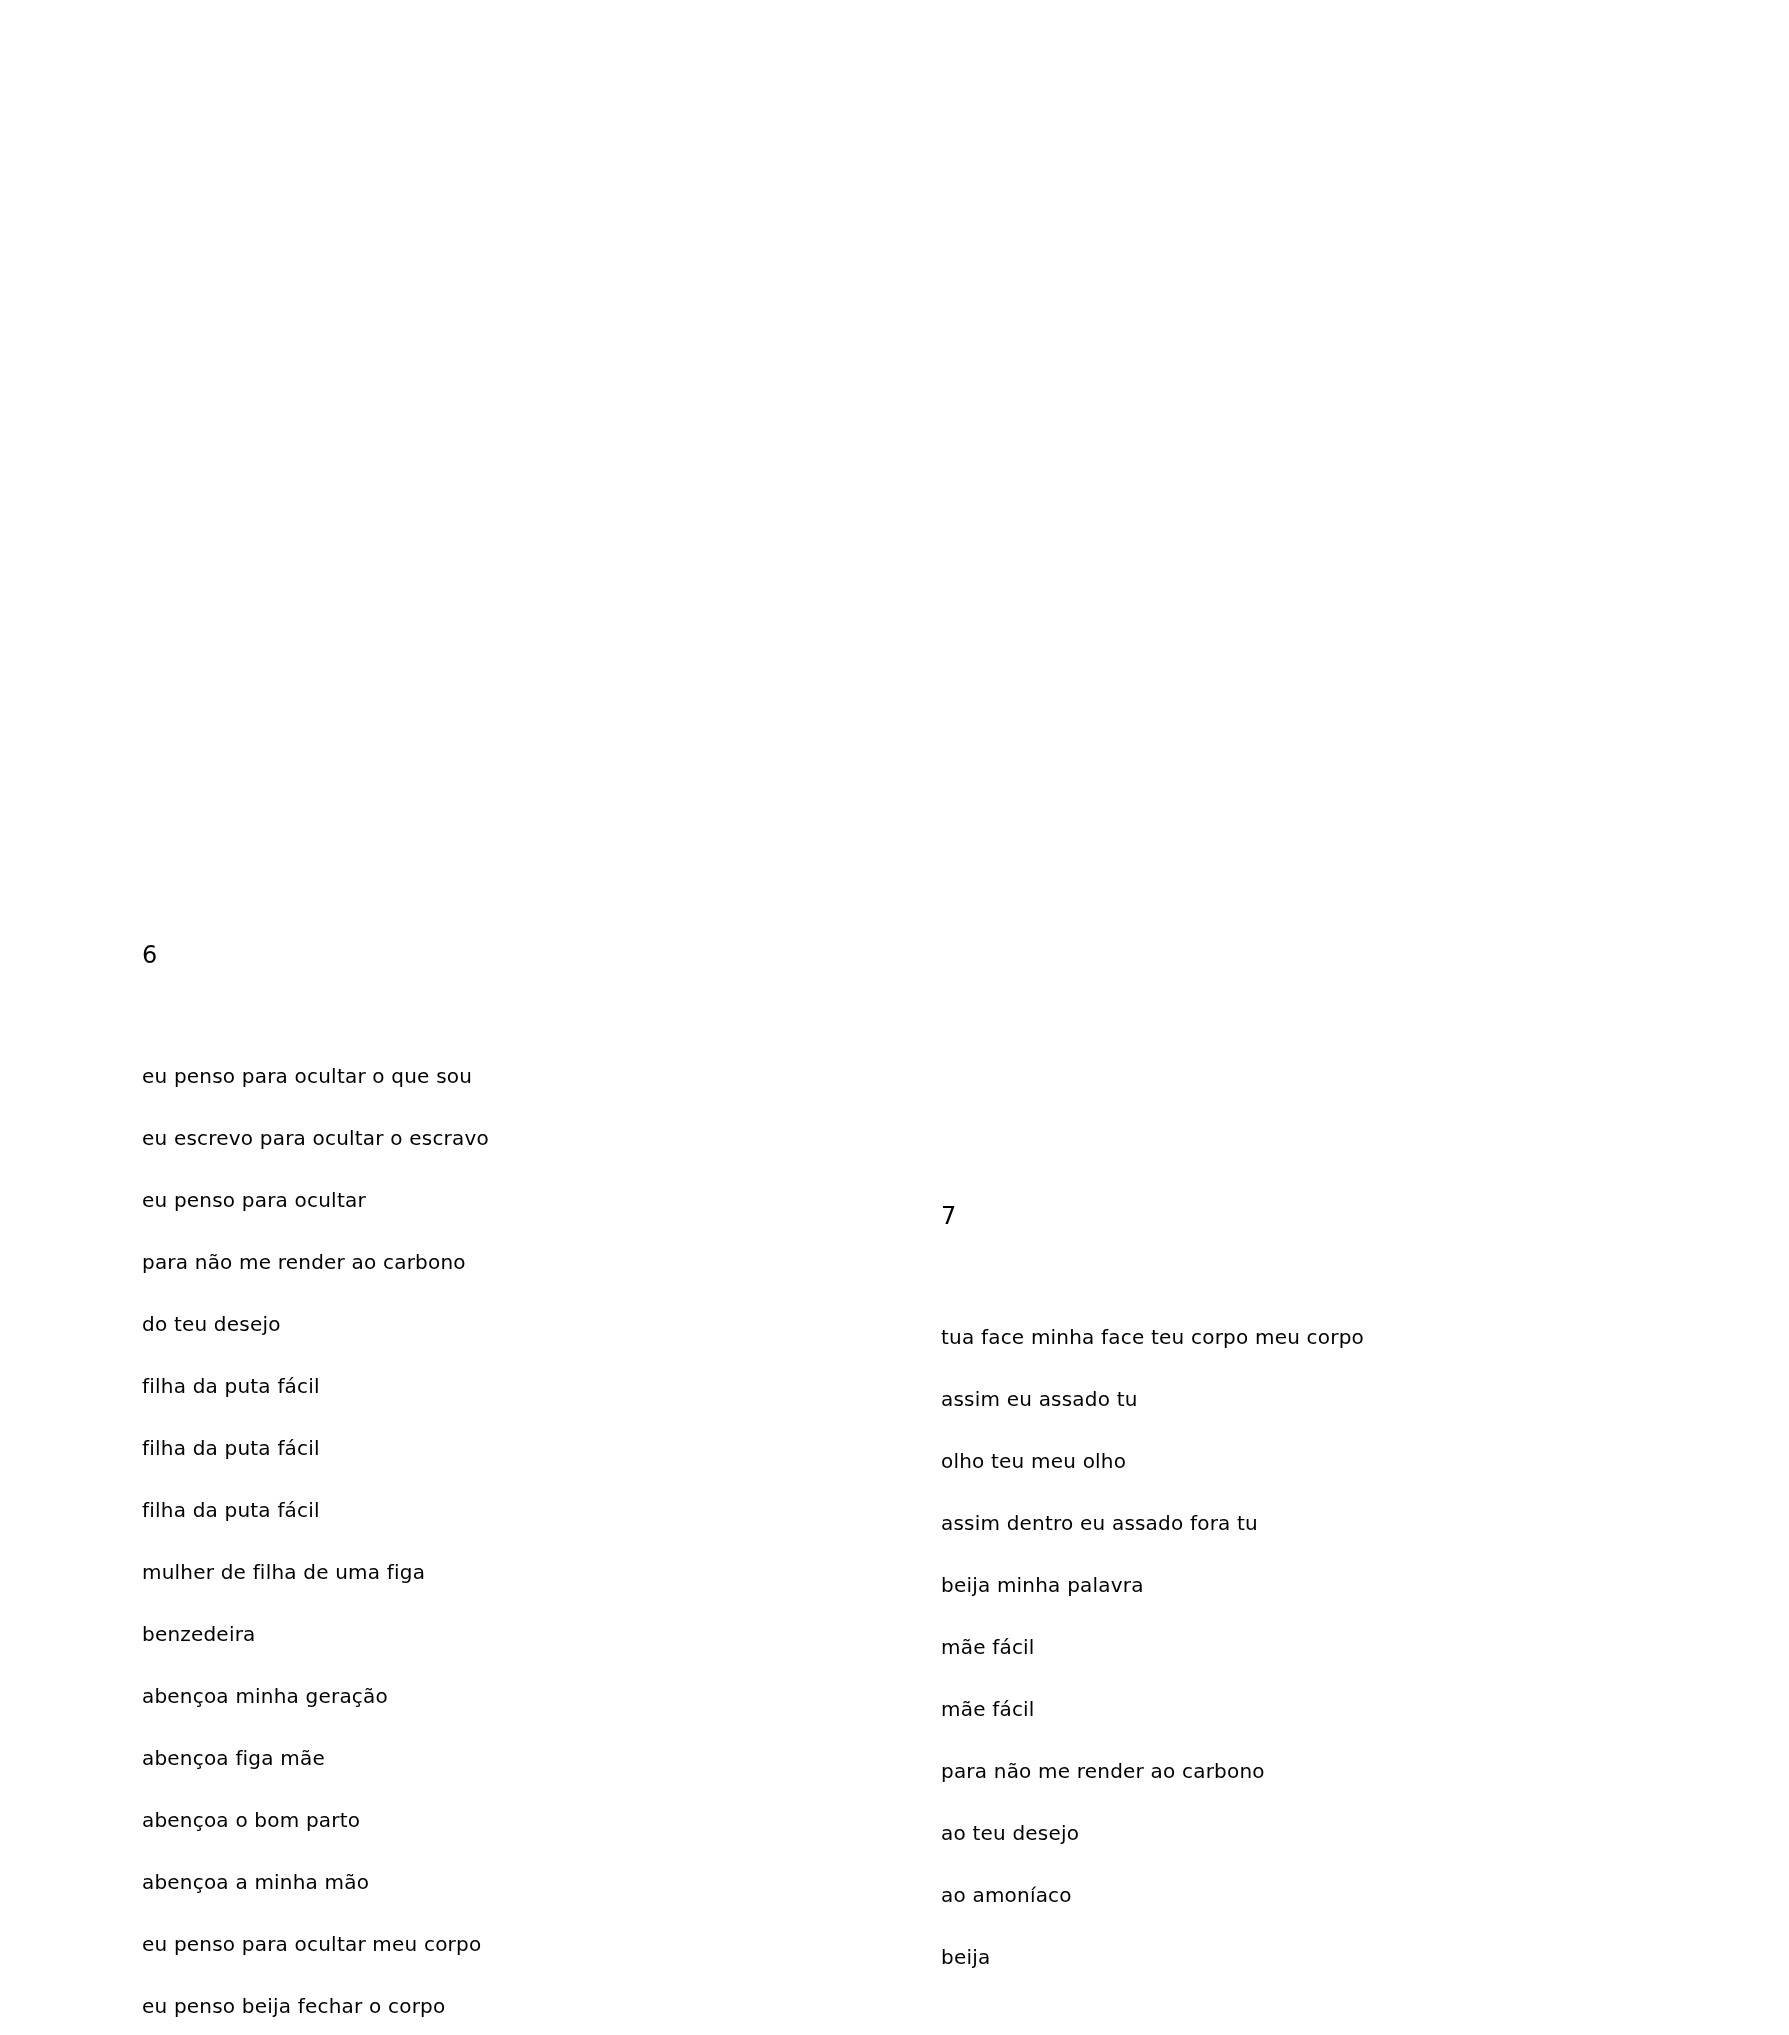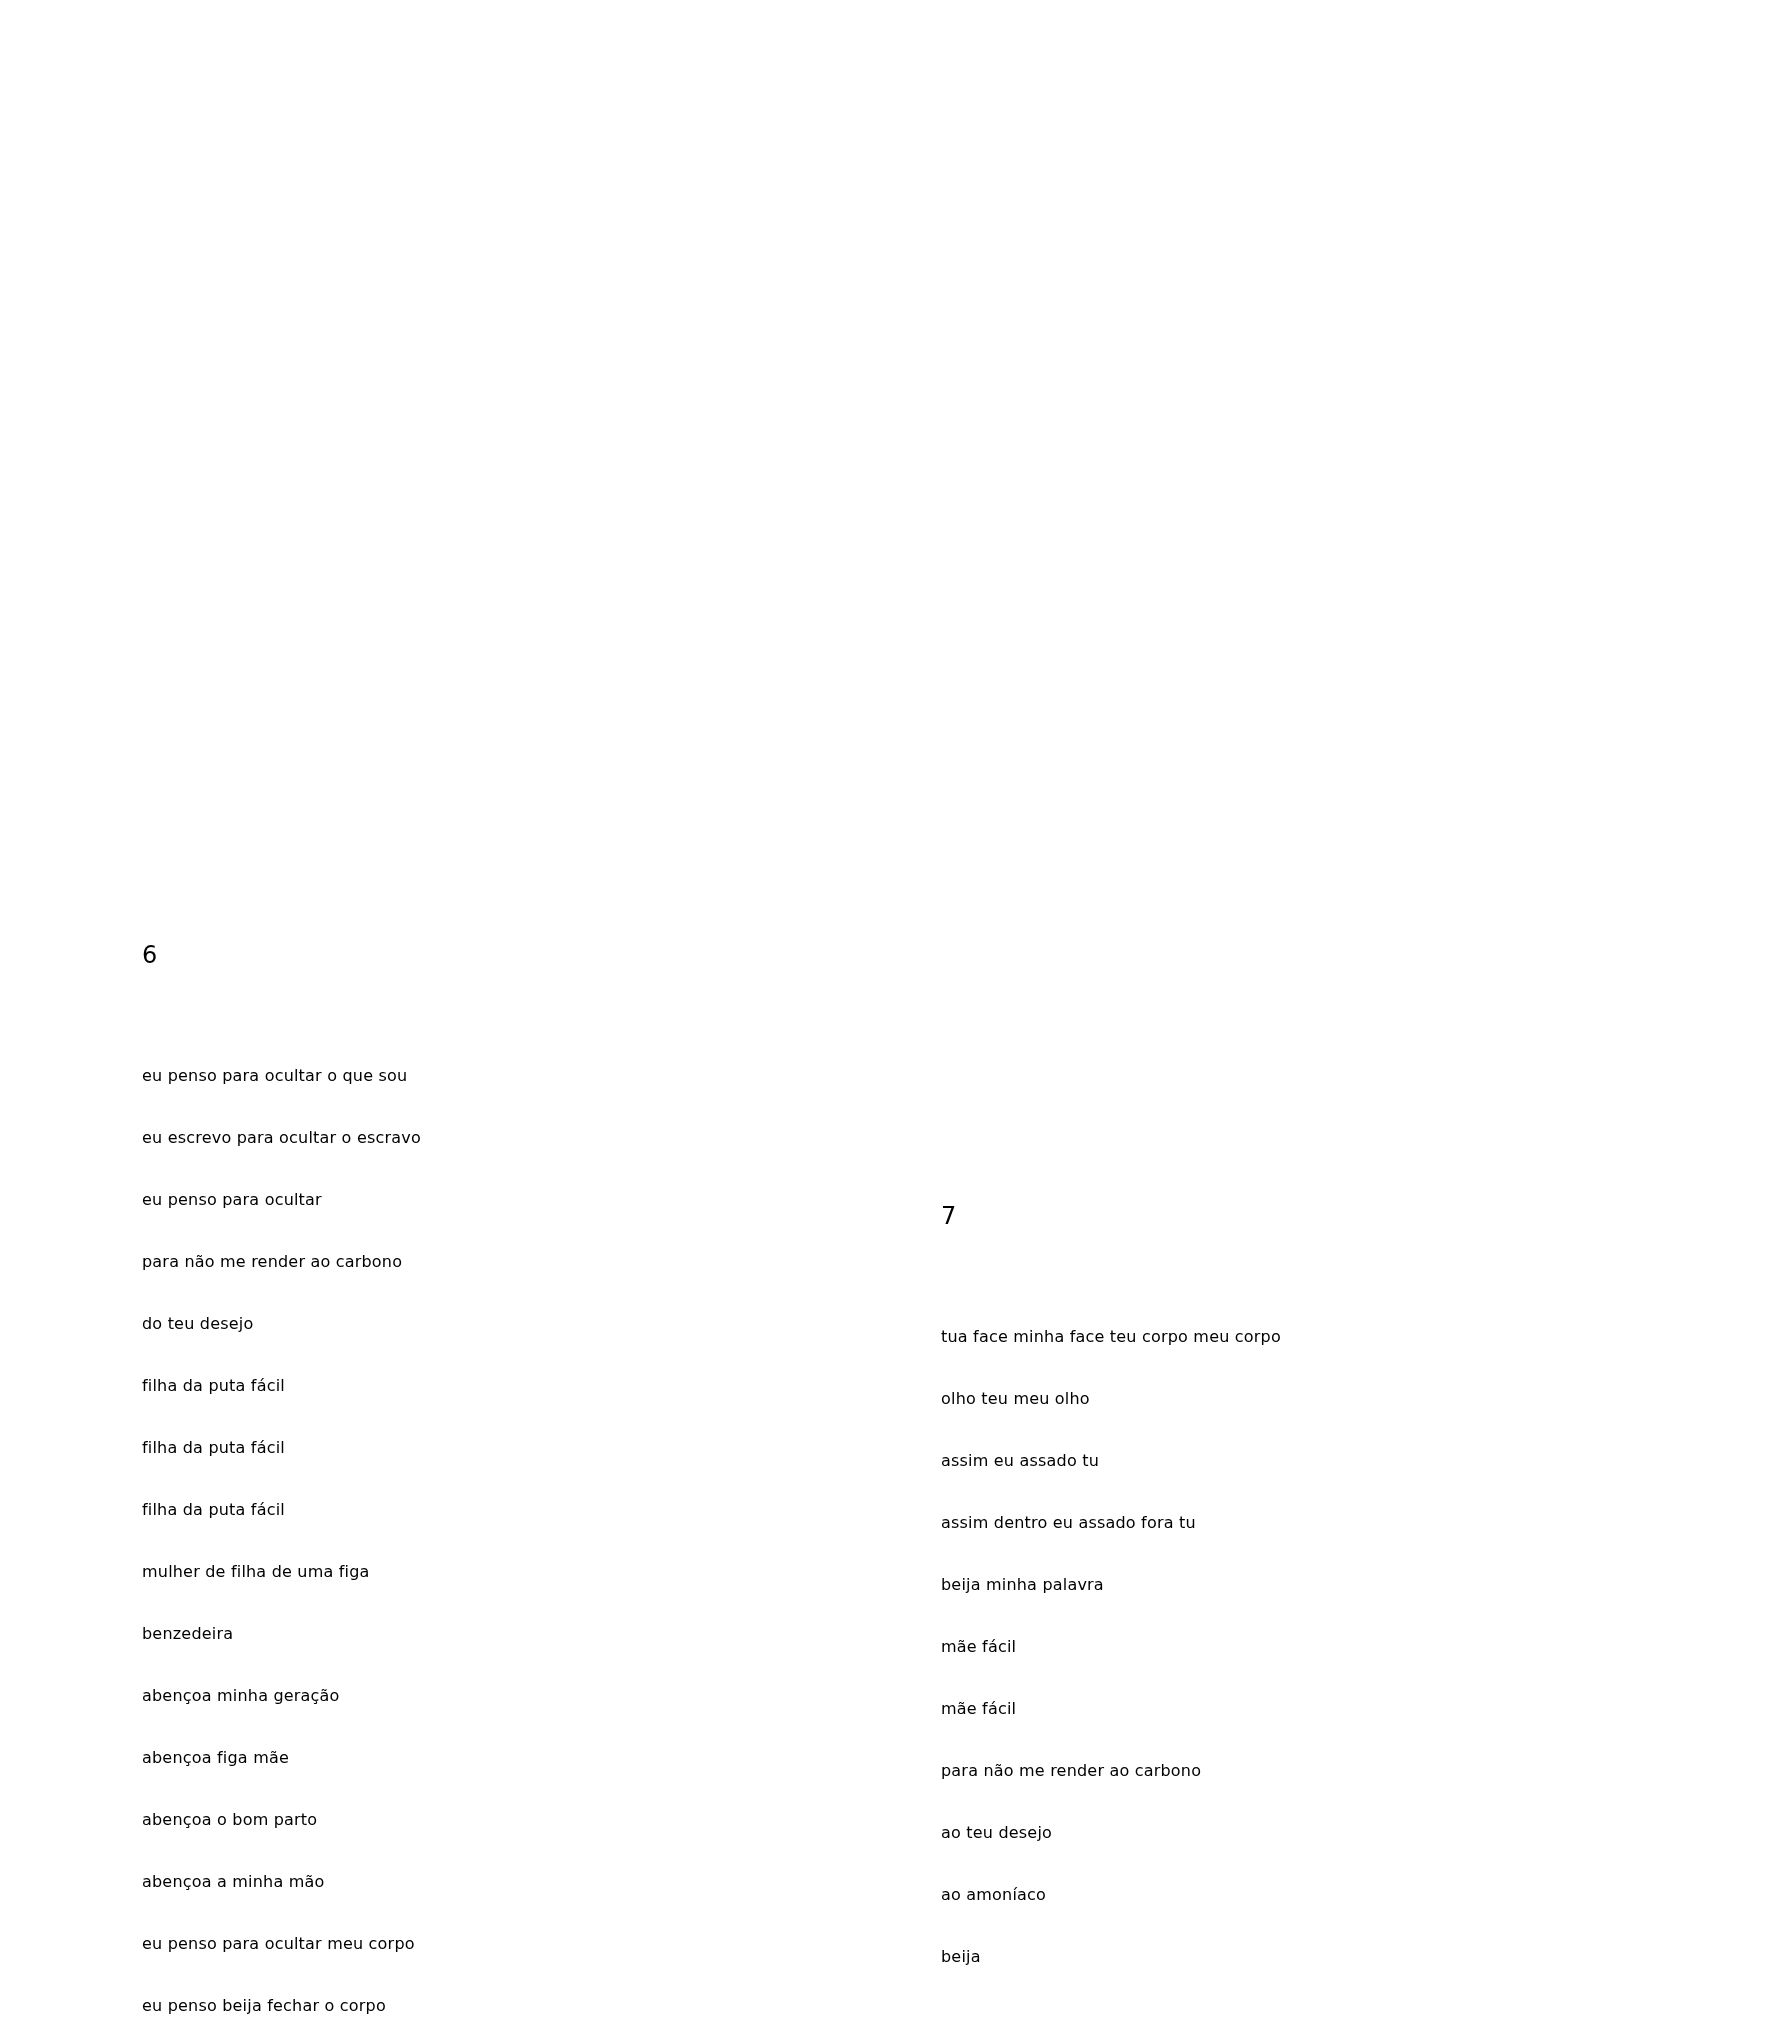--- a/index.html
+++ b/index.html
@@ -30,21 +30,21 @@
     letter-spacing: 0.2px;
     margin: 0 0 33px 0;
     font-weight: 400;
   }
   .poem-lines {
     margin: 0;
     padding: 0;
     list-style: none;
   }
   .poem-lines li {
-    font-size: 16px;
+    font-size: 20px;
     line-height: 32px;
     letter-spacing: 0.2px;
     white-space: pre;
   }
   
   #poem-left {
     left: 142px;
     top: 913px;
   }
   
@@ -89,22 +89,22 @@
       
       
       
     </ul>
   </div>
 
   <div class="poem" id="poem-right">
     <div class="poem-number">7</div>
     <ul class="poem-lines">
       <li>tua face minha face teu corpo meu corpo</li>
+      <li>assim eu assado tu</li>
       <li>olho teu meu olho</li>
-      <li>assim eu assado tu</li>
       <li>assim dentro eu assado fora tu</li>
       <li>beija minha palavra</li>
       <li>mãe fácil</li>
       <li>mãe fácil</li>
       <li>para não me render ao carbono</li>
       <li>ao teu desejo</li>
       <li>ao amoníaco</li>
       <li>beija</li>
       
       

